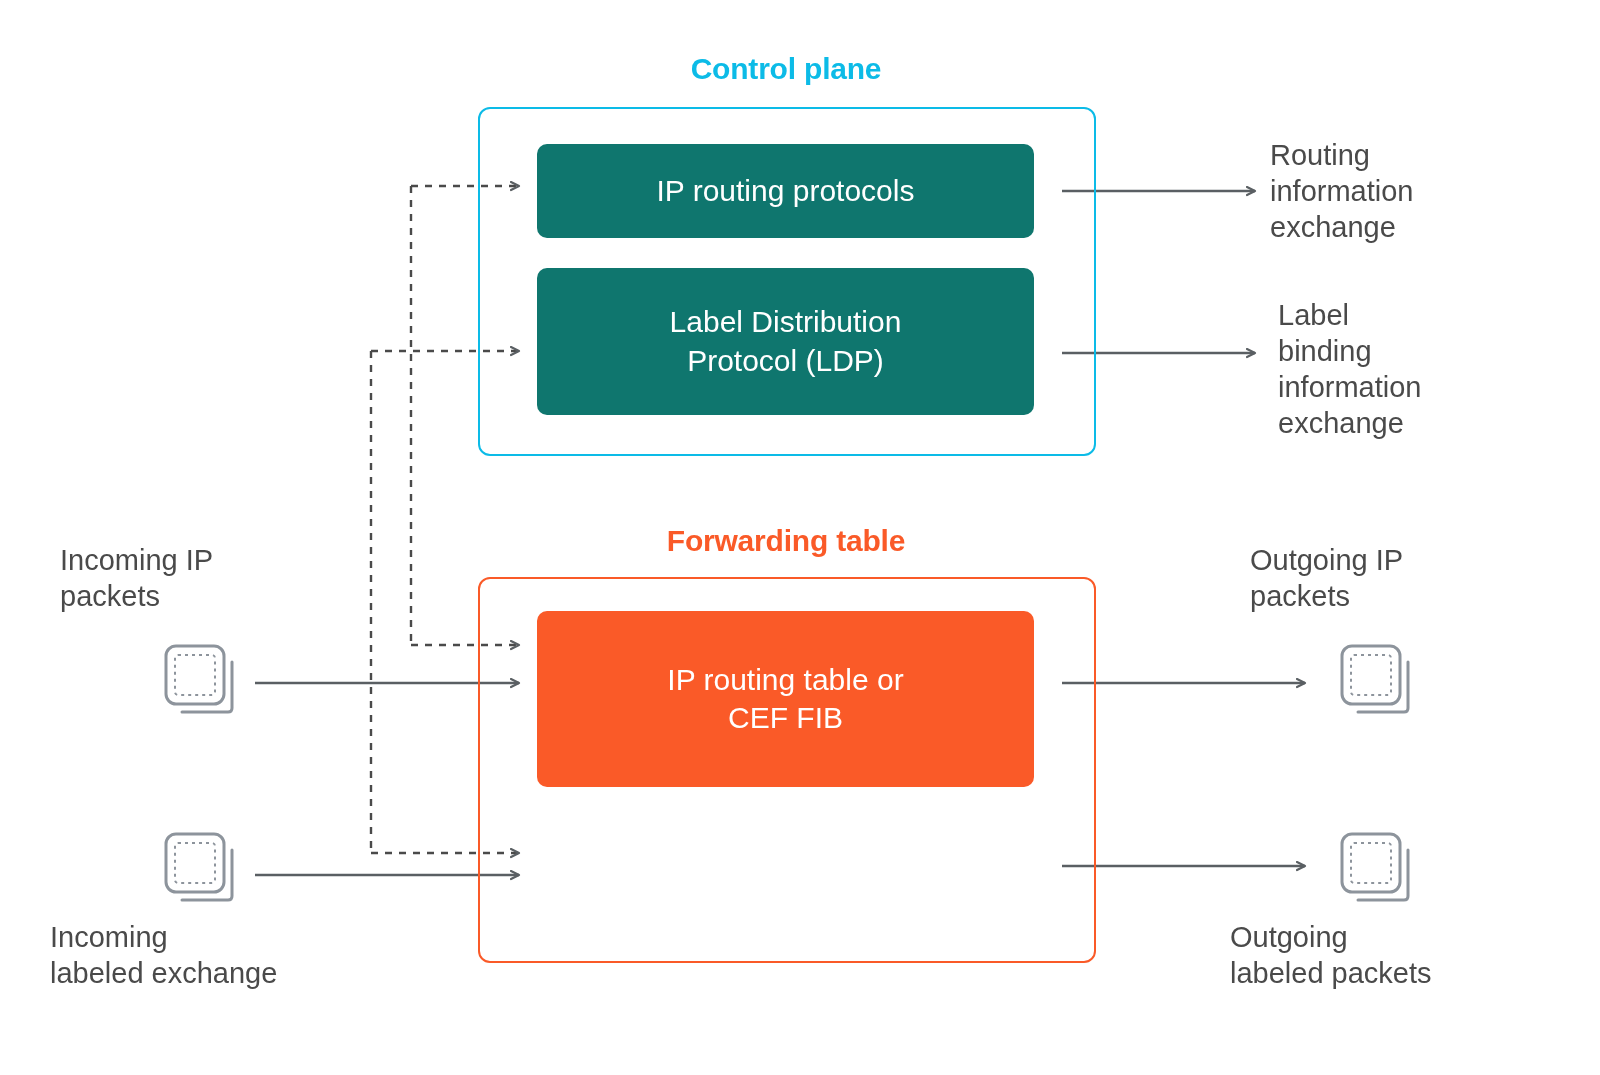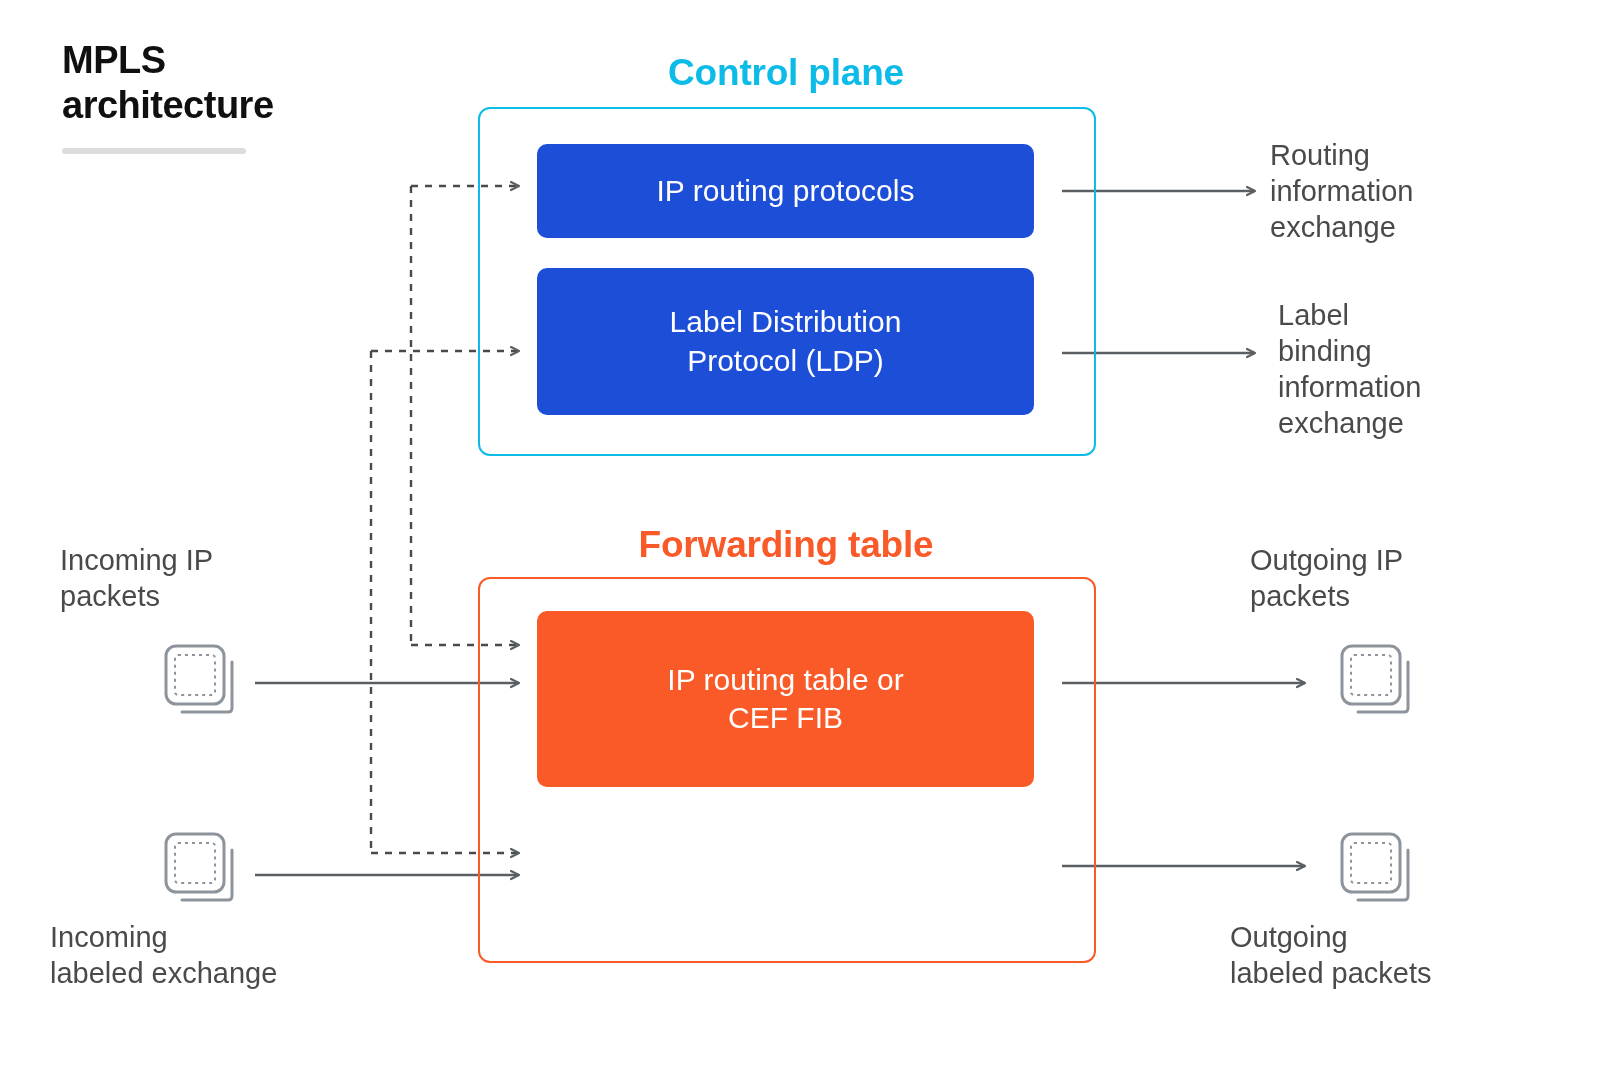--- a/index.html
+++ b/index.html
@@ -35,21 +35,21 @@
     margin-top: 20px;
     width: 184px;
     height: 6px;
     background: #dcdcdc;
     border-radius: 3px;
   }
 
   
   .plane-heading {
     position: absolute;
-    font-size: 37px;
+    font-size: 30px;
     font-weight: bold;
     letter-spacing: -0.2px;
     text-align: center;
     white-space: nowrap;
   }
   #control-plane-heading {
     left: 478px;
     top: 52px;
     width: 616px;
     color: #0cbbe7;
@@ -90,21 +90,21 @@
     align-items: center;
     justify-content: center;
     text-align: center;
     color: #ffffff;
     font-size: 30px;
     line-height: 1.28;
     padding: 0 20px;
     box-sizing: border-box;
     white-space: pre-line;
   }
-  .proc-box.cyan { background: #1d4ed8; }
+  .proc-box.cyan { background: #0f766e; }
   .proc-box.orange { background: #fa5a28; }
 
   #box-ip-routing-protocols { left: 537px; top: 144px; width: 497px; height: 94px; }
   #box-ldp                  { left: 537px; top: 268px; width: 497px; height: 147px; text-align: center; }
   #box-ip-routing-table     { left: 537px; top: 611px; width: 497px; height: 176px; }
   #box-lfib                 { left: 537px; top: 782px; width: 497px; height: 142px; }
 
   
   .side-label {
     position: absolute;
@@ -174,25 +174,20 @@
 
     <path d="M1062,191 L1255,191" stroke="#5a5f63" stroke-width="2.4" fill="none" marker-end="url(#arrowOpen)"></path>
 
     <path d="M1062,353 L1255,353" stroke="#5a5f63" stroke-width="2.4" fill="none" marker-end="url(#arrowOpen)"></path>
 
     <path d="M1062,683 L1305,683" stroke="#5a5f63" stroke-width="2.4" fill="none" marker-end="url(#arrowOpen)"></path>
 
     <path d="M1062,866 L1305,866" stroke="#5a5f63" stroke-width="2.4" fill="none" marker-end="url(#arrowOpen)"></path>
   </svg>
 
-  <div id="title-block">
-    <div id="title-text">MPLS
-architecture</div>
-    <div id="title-rule"></div>
-  </div>
 
   <div id="control-plane-heading" class="plane-heading">Control plane</div>
   <div id="control-plane-frame" class="plane-frame"></div>
 
   <div id="box-ip-routing-protocols" class="proc-box cyan">IP routing protocols</div>
   <div id="box-ldp" class="proc-box cyan">Label Distribution
 Protocol (LDP)</div>
 
   <div id="forwarding-plane-heading" class="plane-heading">Forwarding table</div>
   <div id="forwarding-plane-frame" class="plane-frame"></div>

